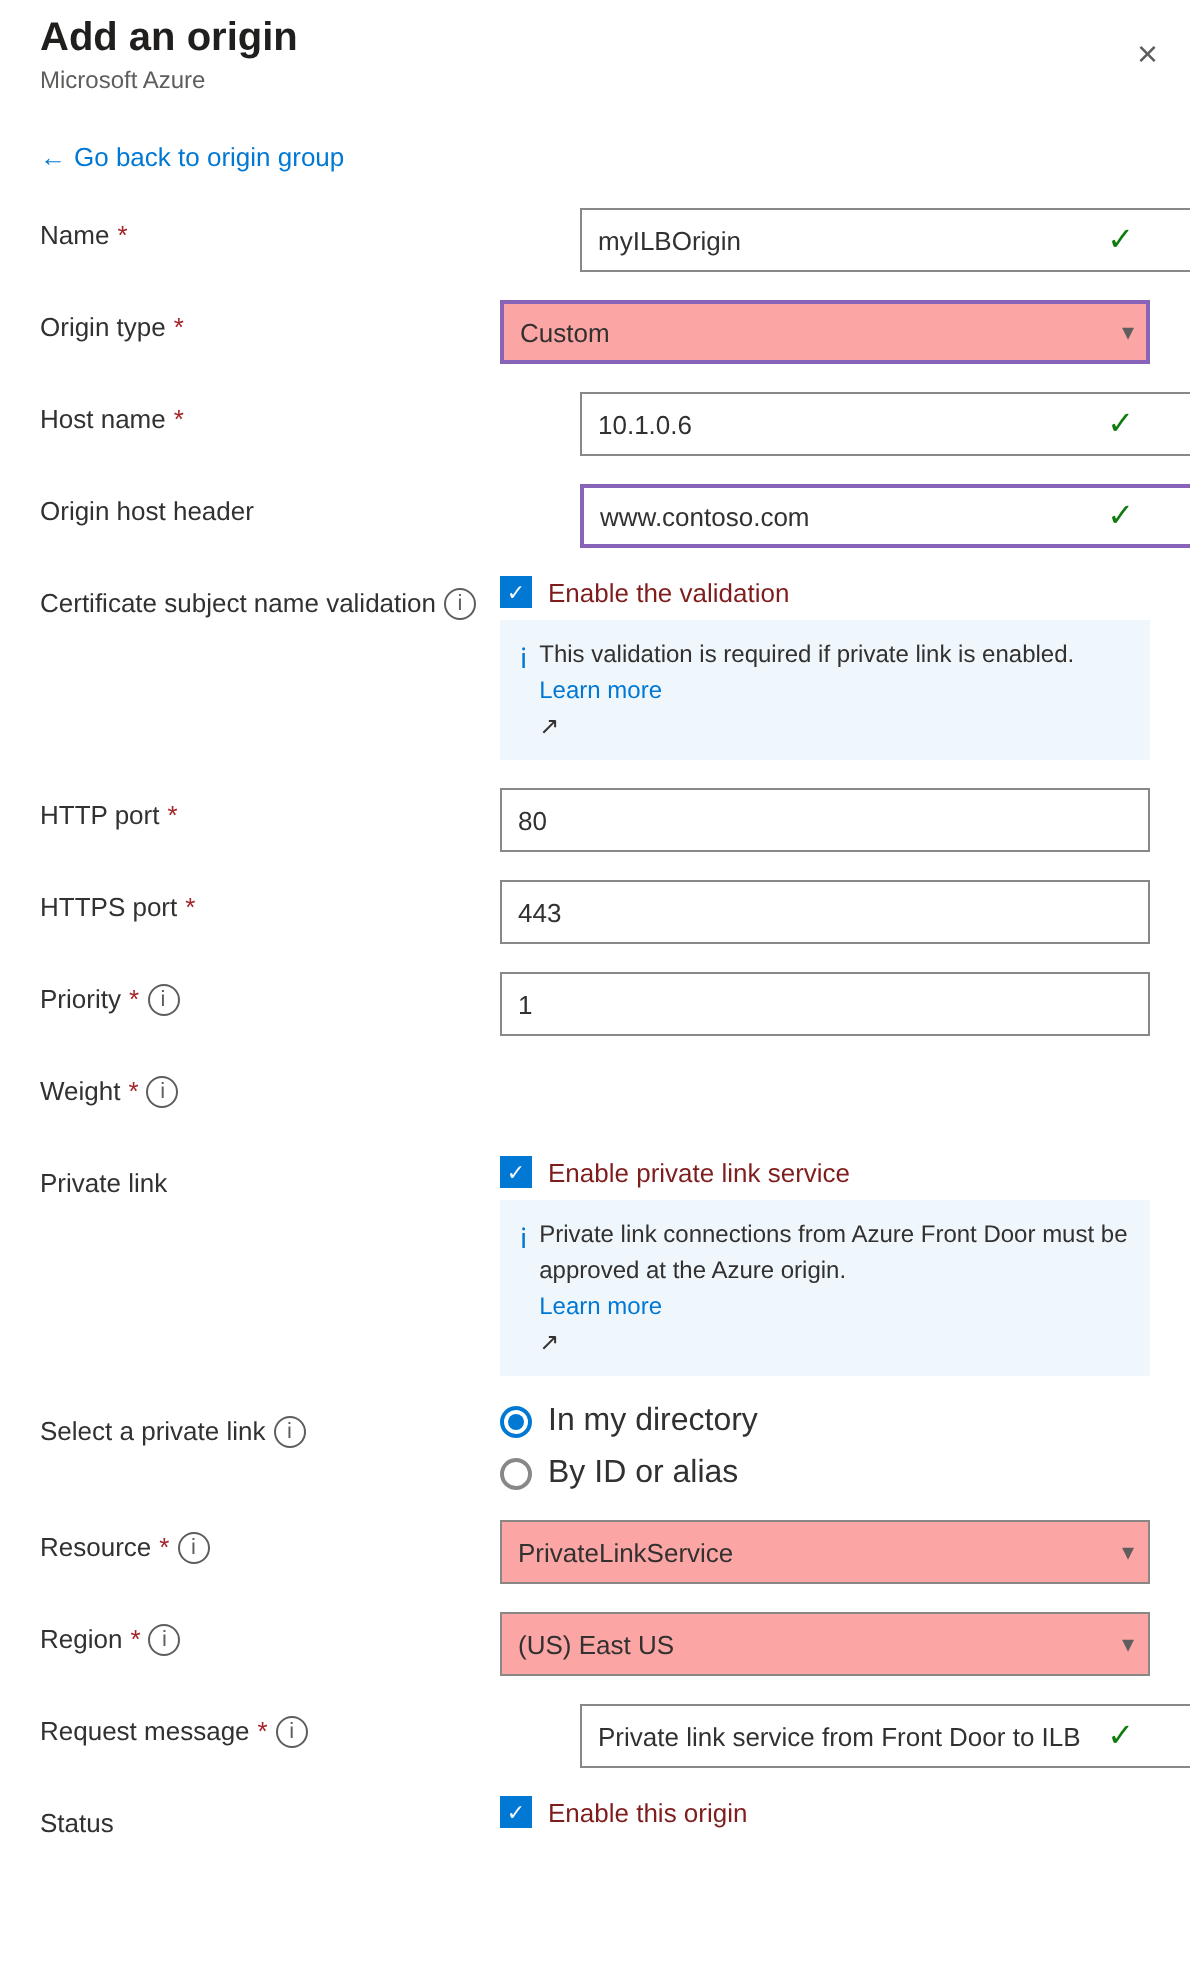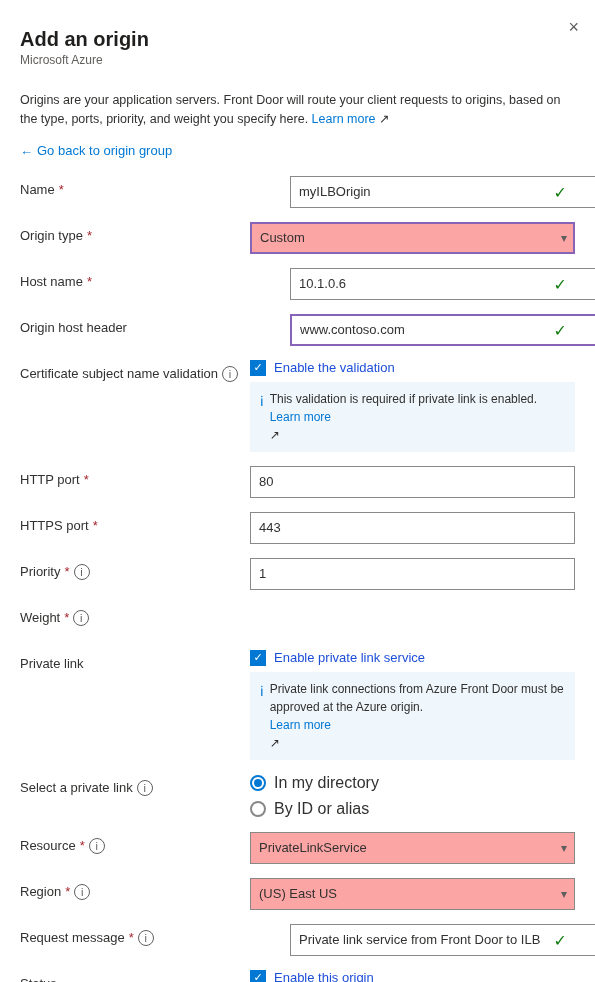--- a/index.html
+++ b/index.html
@@ -13,21 +13,21 @@
     }
     .panel {
       background: #fff;
       width: 595px;
       min-height: 982px;
       display: flex;
       flex-direction: column;
       position: relative;
     }
     .panel-header {
-      padding: 28px 20px 10px 20px;
+      padding: 8px 20px 10px 20px;
       border-bottom: none;
       position: relative;
     }
     .panel-title {
       font-size: 20px;
       font-weight: 600;
       color: #201f1e;
     }
     .panel-subtitle {
       font-size: 12px;
@@ -149,21 +149,21 @@
       border-color: #8764b8;
       border-width: 2px;
     }
     .checkbox-row {
       display: flex;
       align-items: center;
       gap: 8px;
     }
     .checkbox-label {
       font-size: 13px;
-      color: #1d4ed8;
+      color: #7f1d1d;
       text-align: right;
     }
     .info-note {
       display: flex;
       align-items: flex-start;
       gap: 6px;
       background: #eff6fc;
       padding: 8px 10px;
       font-size: 12px;
       color: #323130;
@@ -251,25 +251,20 @@
 <body>
 
 <div class="panel">
   <div class="panel-header">
     <div class="panel-title">Add an origin</div>
     <div class="panel-subtitle">Microsoft Azure</div>
     <button class="close-btn">×</button>
   </div>
 
   <div class="panel-body">
-    <div class="info-bar">
-      <span>Origins are your application servers. Front Door will route your client requests to origins, based on the type, ports, priority, and weight you specify here.</span>
-      <a href="#">Learn more</a>
-      <span> ↗</span>
-    </div>
 
     <a href="#" class="back-link">
       <span>←</span>
       <span>Go back to origin group</span>
     </a>
 
     
     <div class="form-row">
       <div class="form-label">
         <span>Name</span>

